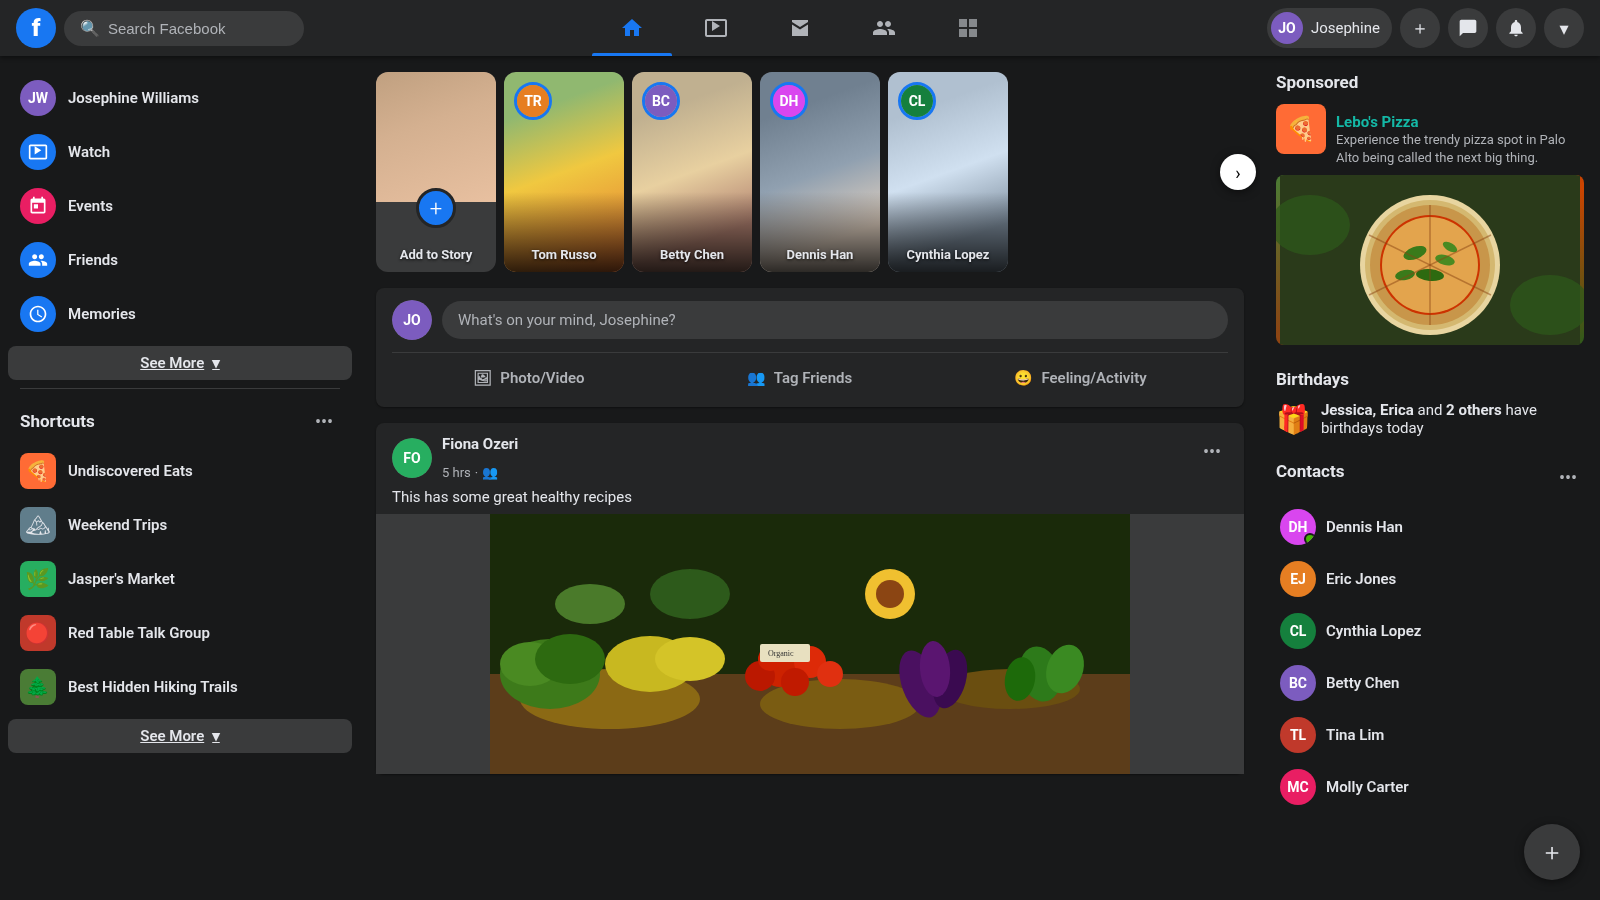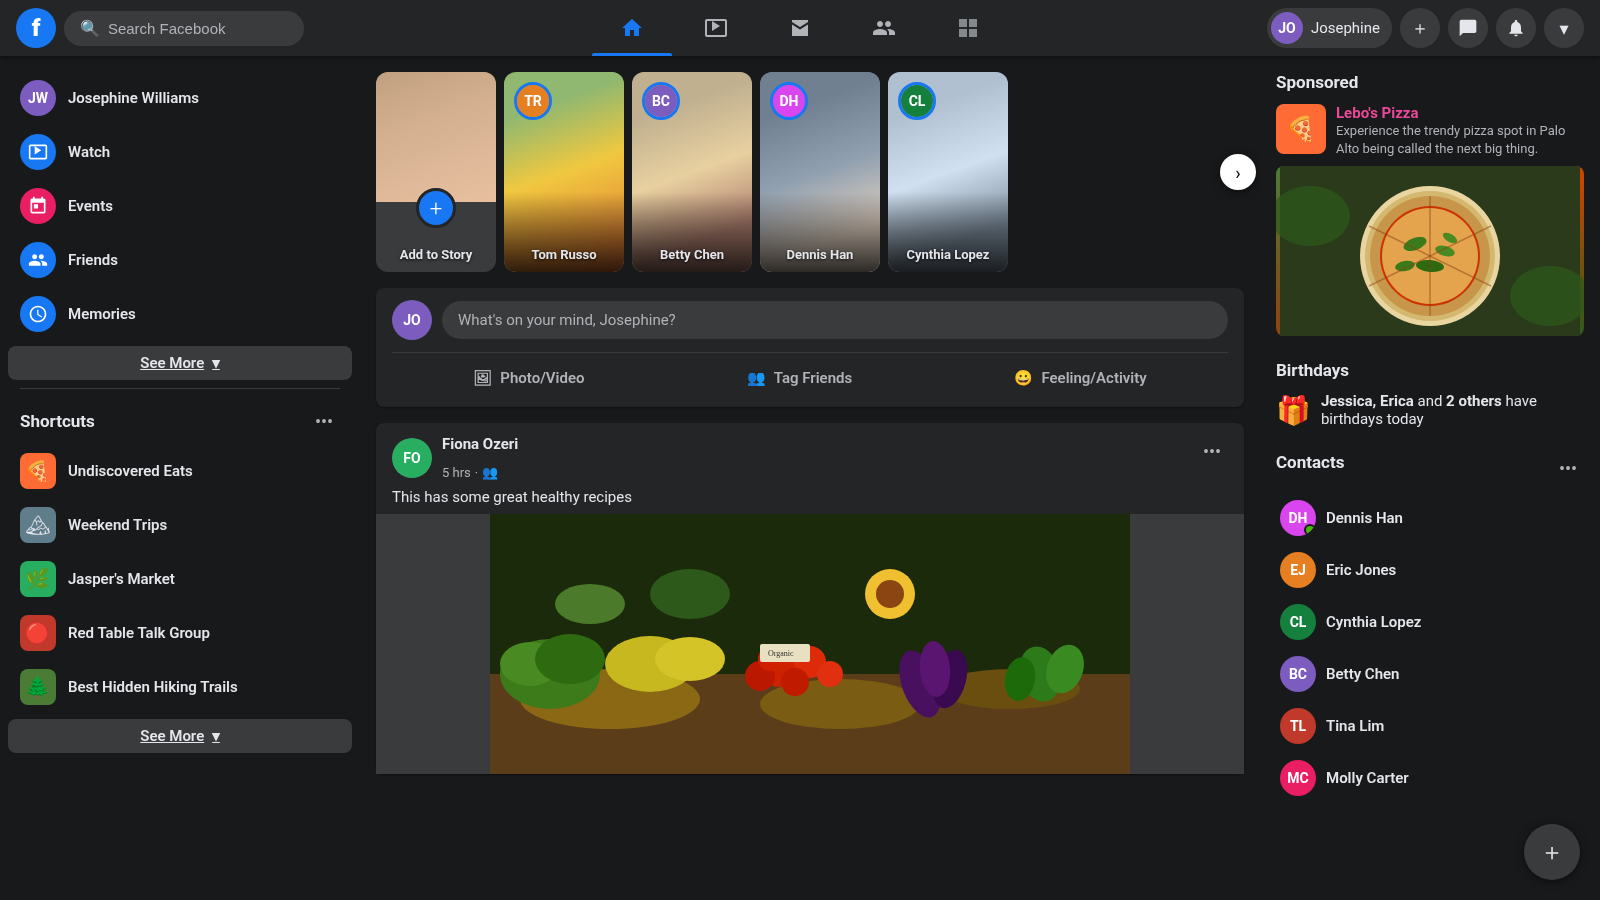--- a/index.html
+++ b/index.html
@@ -352,21 +352,21 @@
       margin-bottom: 12px;
     }
     .ad-item { display: flex; gap: 10px; margin-bottom: 8px; }
     .ad-logo {
       width: 50px; height: 50px; border-radius: 8px;
       background: #ff6b35;
       display: flex; align-items: center; justify-content: center;
       font-size: 24px; flex-shrink: 0;
     }
     .ad-info { flex: 1; }
-    .ad-name { font-weight: 700; font-size: 15px; color: #ec4899; }
+    .ad-name { font-weight: 700; font-size: 15px; color: #14b8a6; margin-top: 9px; }
     .ad-desc { font-size: 13px; color: #b0b3b8; line-height: 1.4; }
     .ad-image {
       width: 100%; height: 170px;
       border-radius: 8px;
       overflow: hidden;
       margin-top: 8px;
       background: linear-gradient(135deg, #4a7c35, #8B4513, #cc4400, #2d5a1b);
       display: flex; align-items: center; justify-content: center;
     }
 

